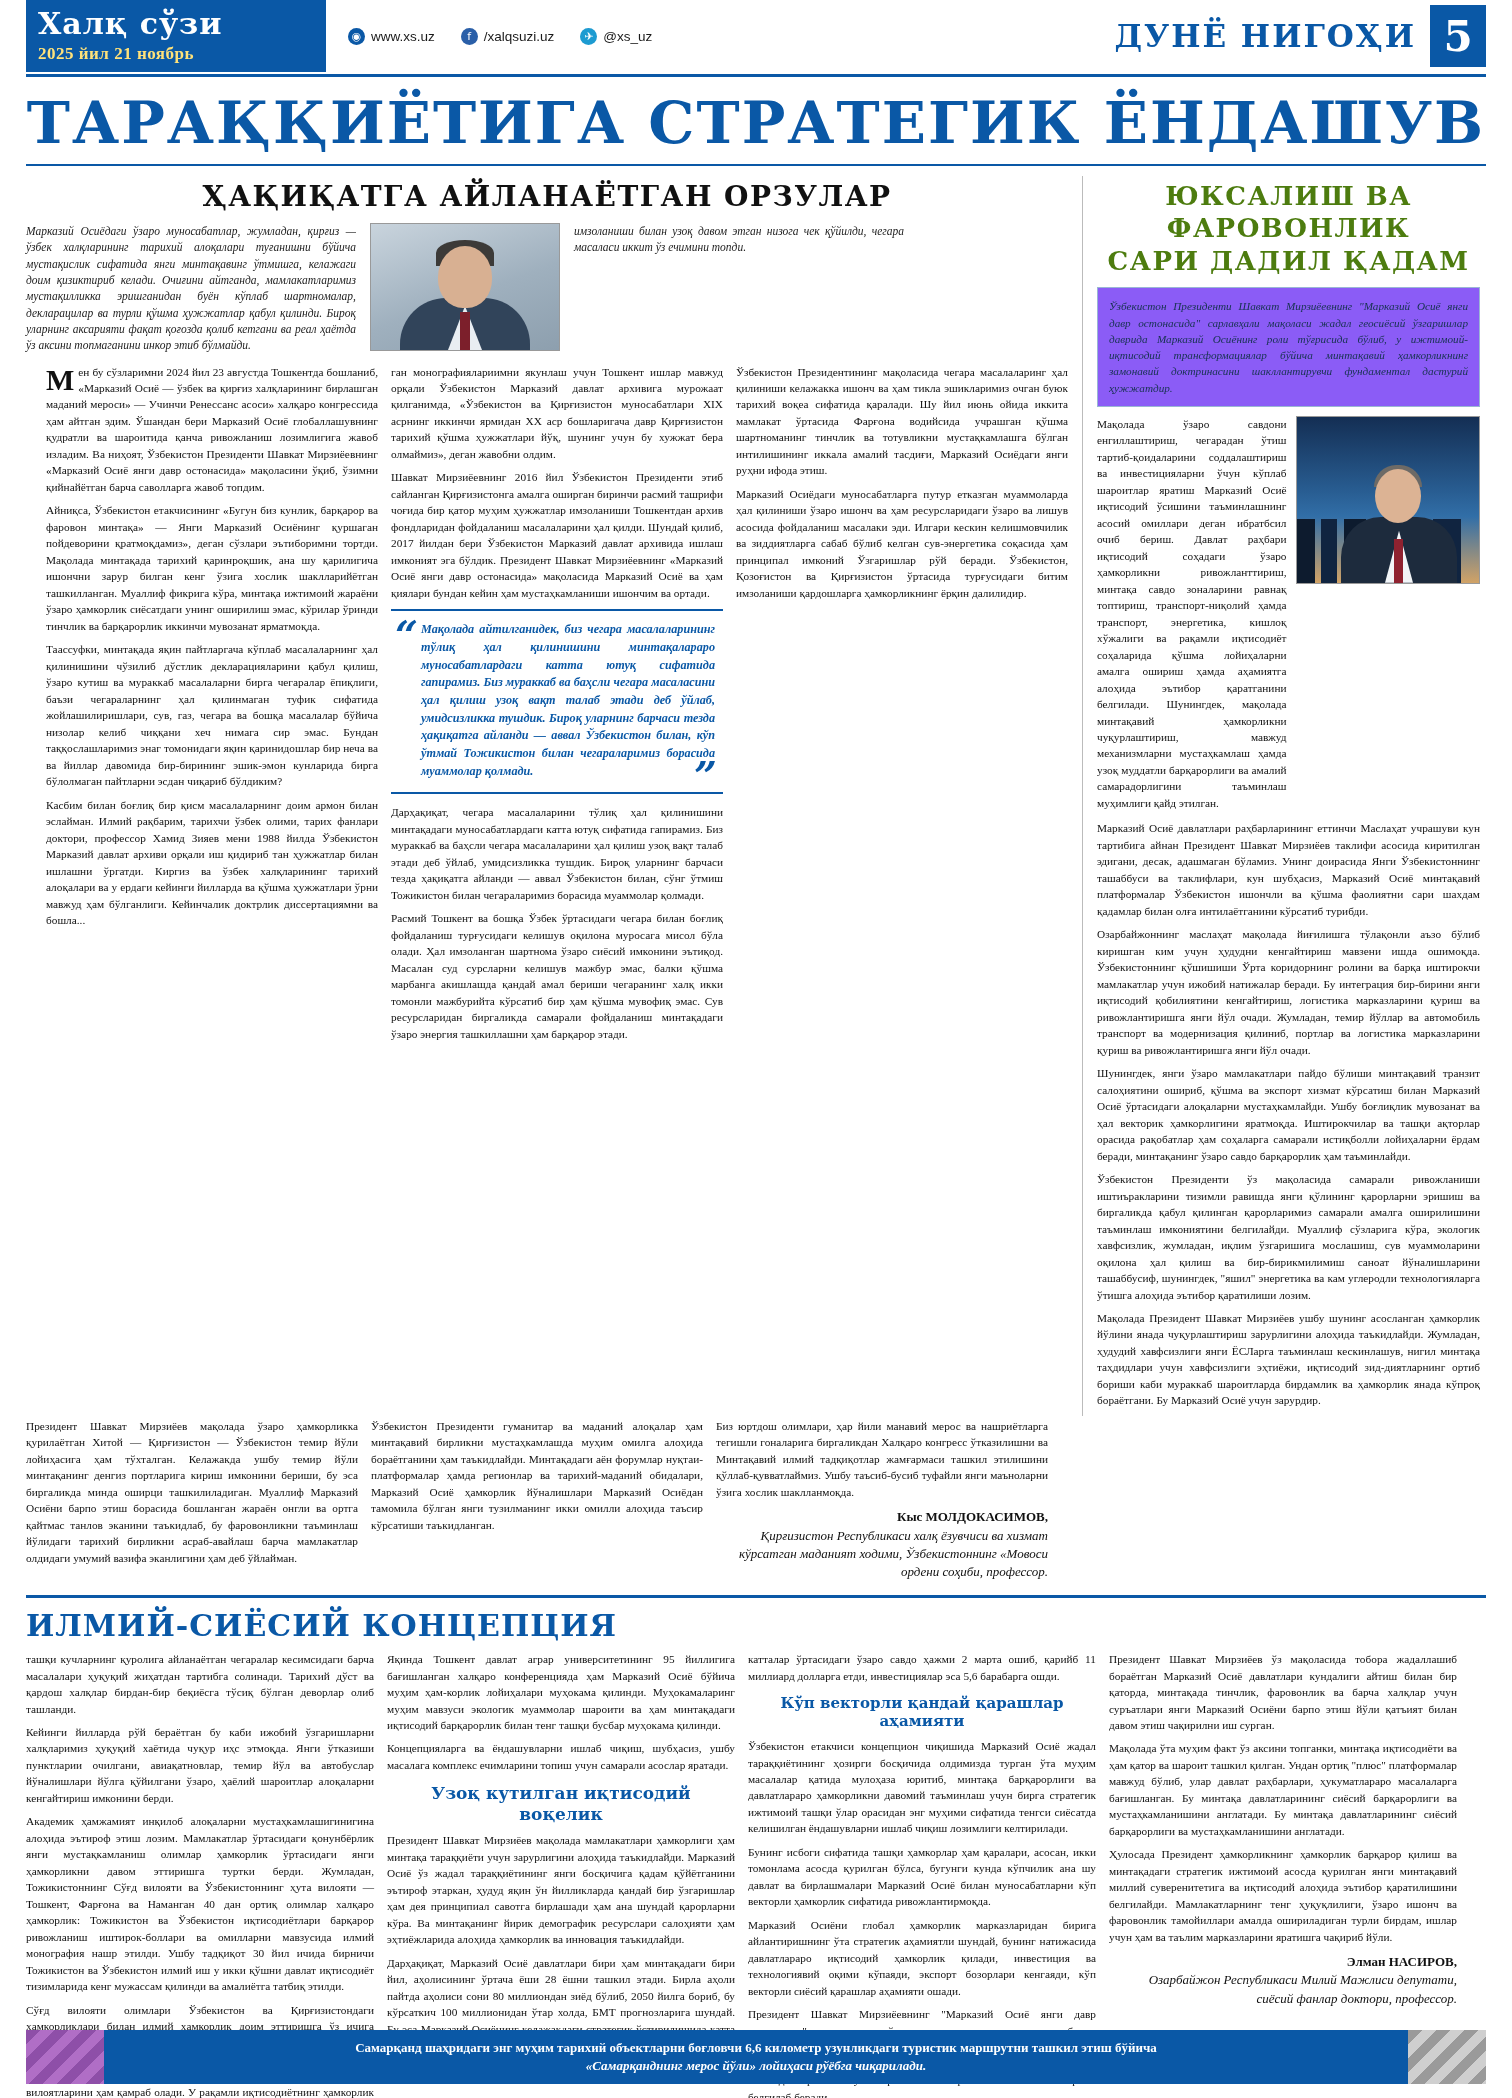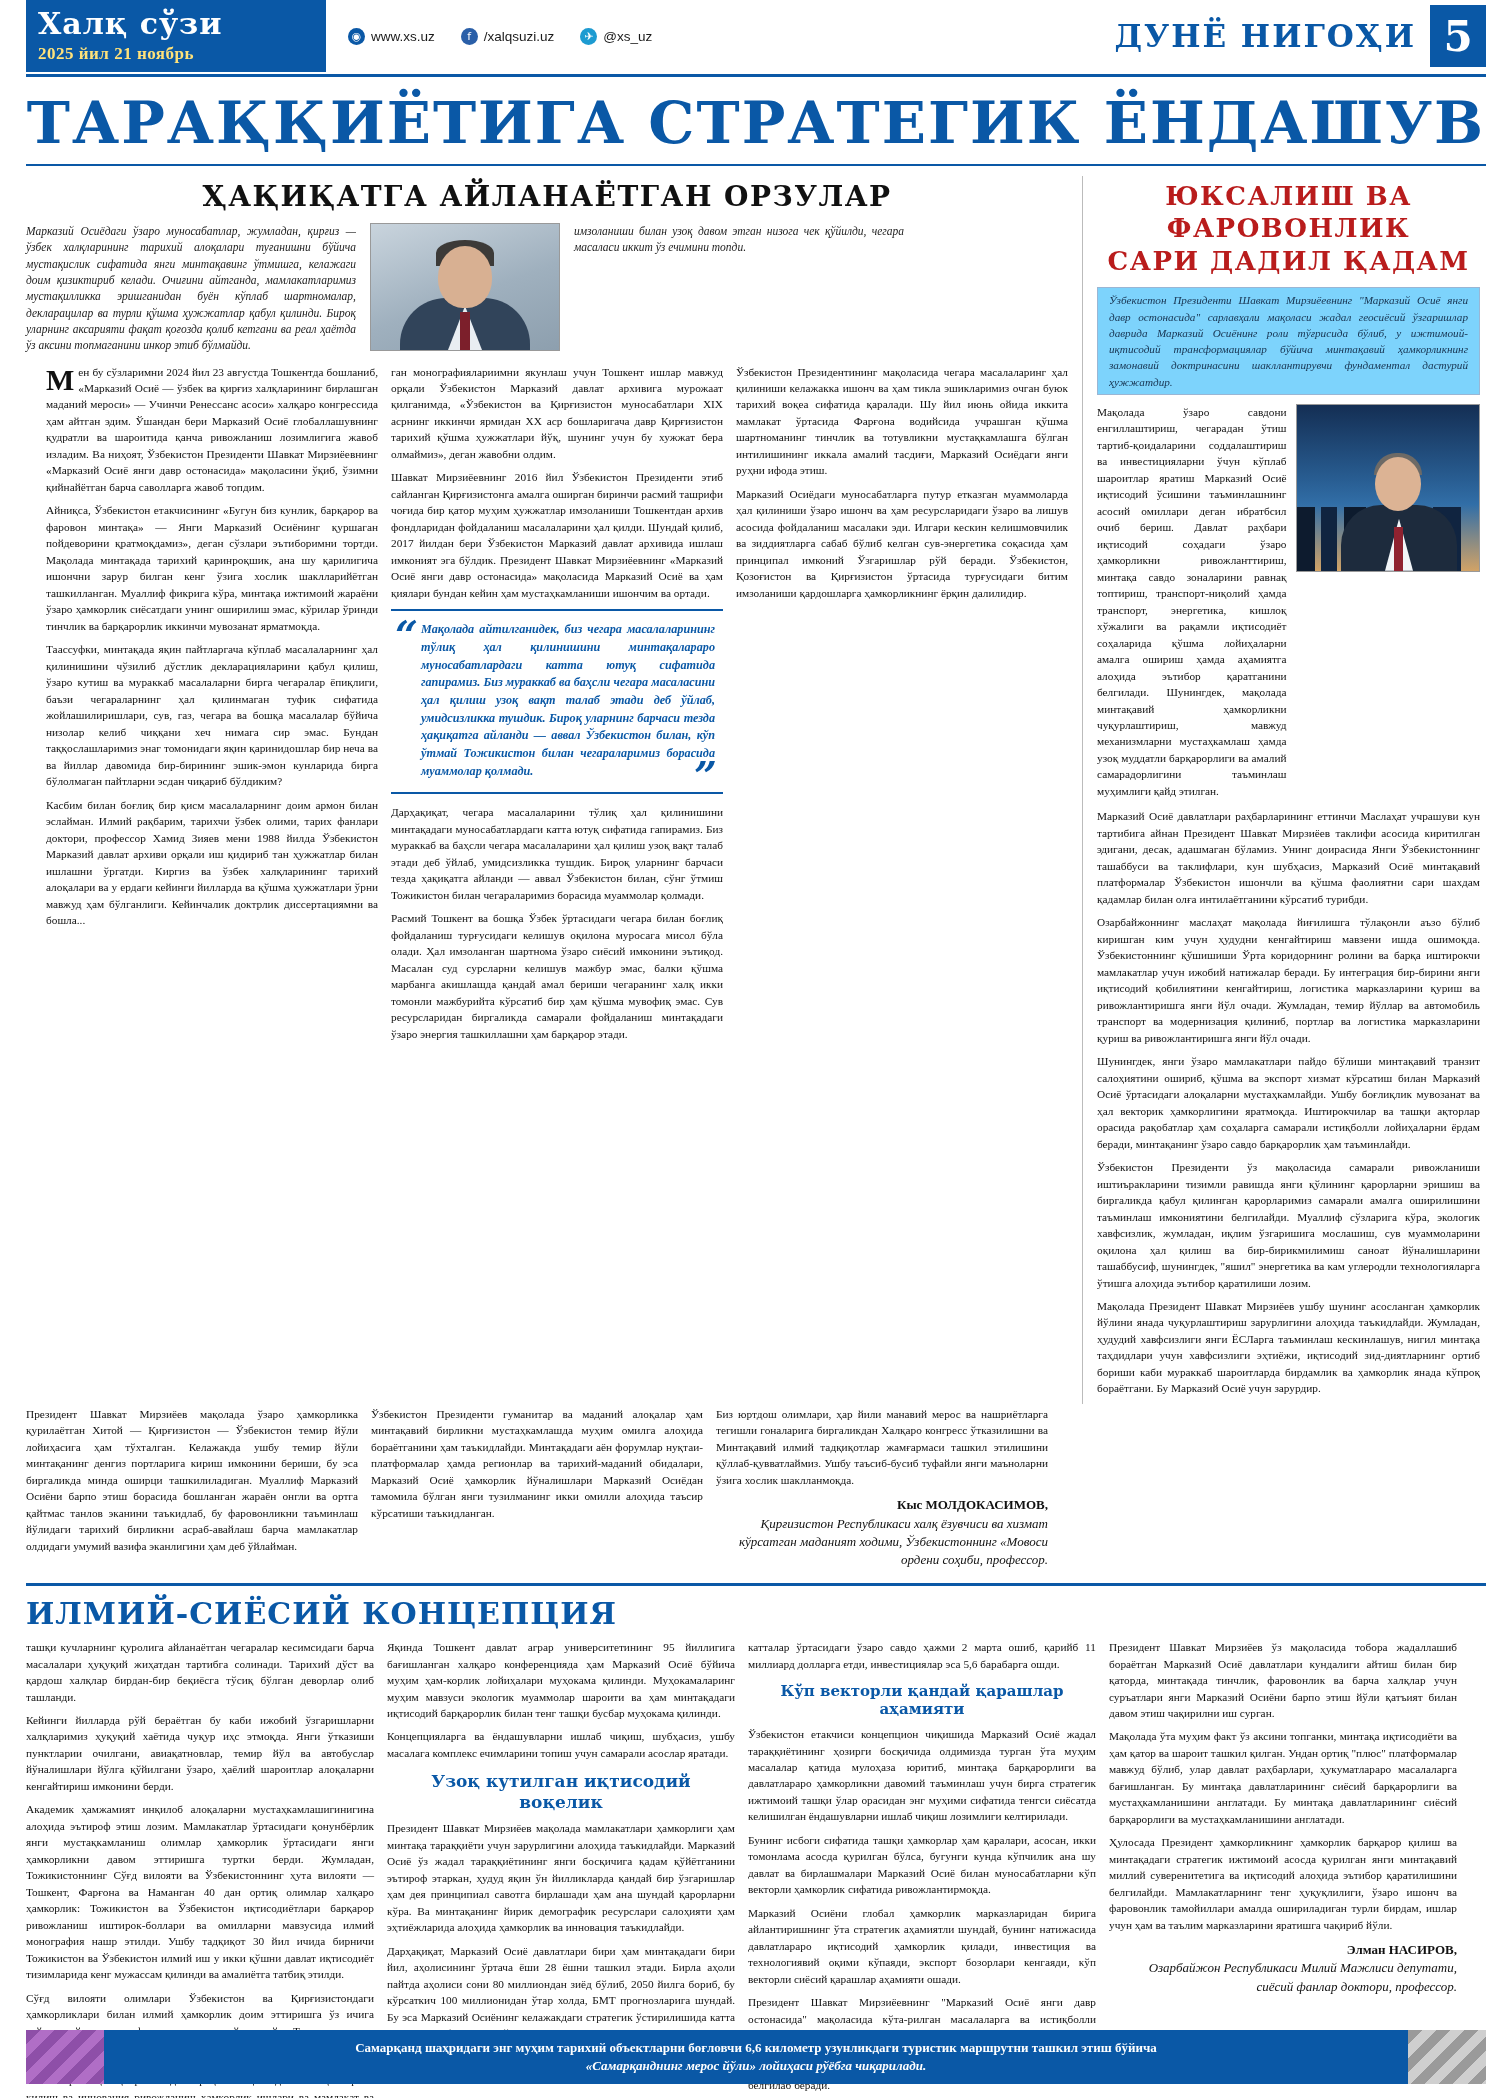--- a/index.html
+++ b/index.html
@@ -41,21 +41,21 @@
 
   
   .body-wrap { display:flex; gap:14px; margin-top:10px; }
   .zone-left { width:1042px; }
   .zone-right { width:398px; border-left:1px solid #bbb; padding-left:14px; }
 
   .sub-headline {
     text-align:center; font-family:"DejaVu Serif", serif; font-weight:bold;
     font-size:28px; letter-spacing:1.5px; color:#111; margin:4px 0 10px 0;
   }
-  .sub-headline.blue { color:#b91c1c; font-size:26px; line-height:1.25; }
+  .sub-headline.blue { color:#4d7c0f; font-size:26px; line-height:1.25; }
 
   
   .lead { display:flex; gap:14px; }
   .lead-text {
     font-style:italic; font-size:11.5px; line-height:1.42; text-align:justify;
     color:#222; width:330px;
   }
   .lead-photo {
     width:190px; height:128px; border:1px solid #999; overflow:hidden; position:relative;
     background:linear-gradient(160deg,#c9d4dd 0%,#9fb0be 55%,#8d9fae 100%);
@@ -77,21 +77,21 @@
     color:#0a58a6; font-style:italic; font-weight:bold; font-size:12.2px; line-height:1.45; text-align:justify;
   }
   .pullquote .qm { position:absolute; left:4px; top:4px; font-size:40px; line-height:1; color:#0a58a6; font-family:"DejaVu Serif", serif; }
   .pullquote .qm2 { position:absolute; right:6px; bottom:-4px; font-size:40px; line-height:1; color:#0a58a6; font-family:"DejaVu Serif", serif; }
 
   .byline { text-align:right; font-size:13px; font-style:italic; line-height:1.4; margin-top:8px; }
   .byline b { font-style:normal; }
 
   
   .rbox {
-    border:1px solid #9ab6d4; background:#7dd3fc; padding:4px 11px;
+    border:1px solid #9ab6d4; background:#8b5cf6; padding:10px 11px;
     font-size:11.2px; line-height:1.45; font-style:italic; text-align:justify; color:#16324f;
   }
   .rphoto {
     margin-top:10px; width:100%; height:150px; border:1px solid #999; position:relative; overflow:hidden;
     background:linear-gradient(180deg,#1b3a63 0%,#2d5a8e 45%,#8fb2d4 100%);
   }
   .rphoto .sky { position:absolute; inset:0; background:linear-gradient(180deg,#132d52,#2f6ea8 60%,#d9a15a 100%); opacity:.9; }
   .rphoto .city { position:absolute; left:0; right:0; bottom:0; height:64px; background:
      linear-gradient(90deg, #0d1b2e 0 10%, transparent 10% 13%, #102440 13% 22%, transparent 22% 26%, #0d1b2e 26% 38%, transparent 38% 41%, #12263f 41% 55%, transparent 55% 58%, #0d1b2e 58% 72%, transparent 72% 75%, #102440 75% 90%, transparent 90% 100%);
   }

